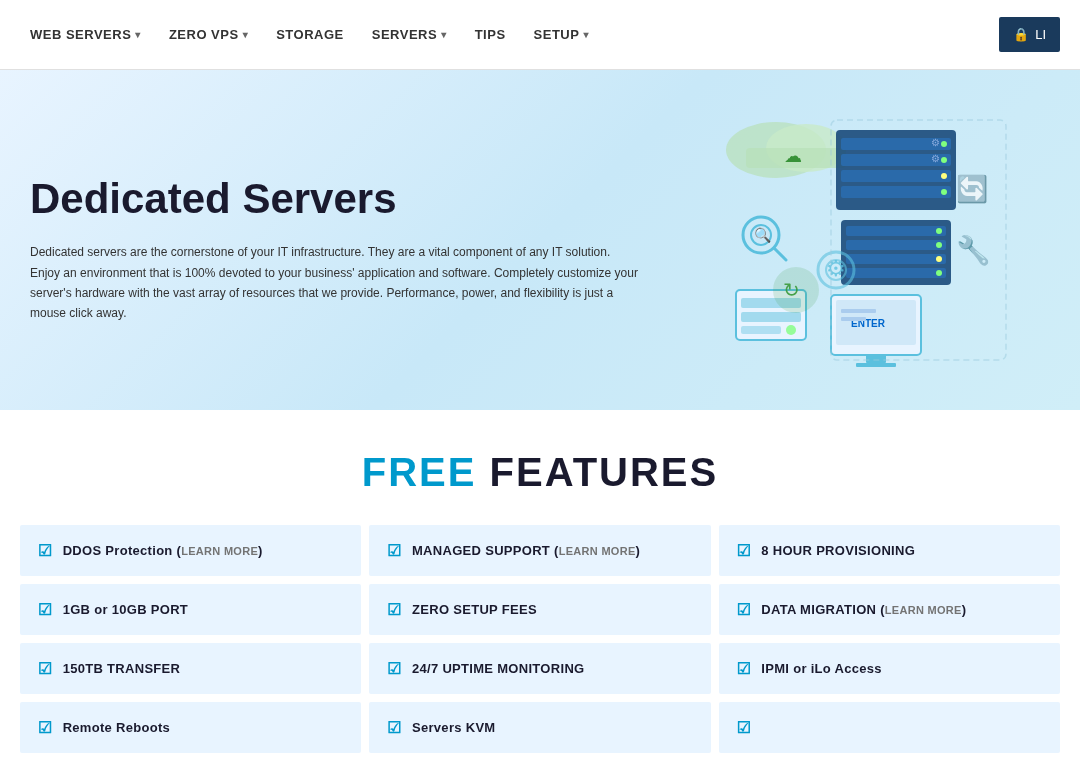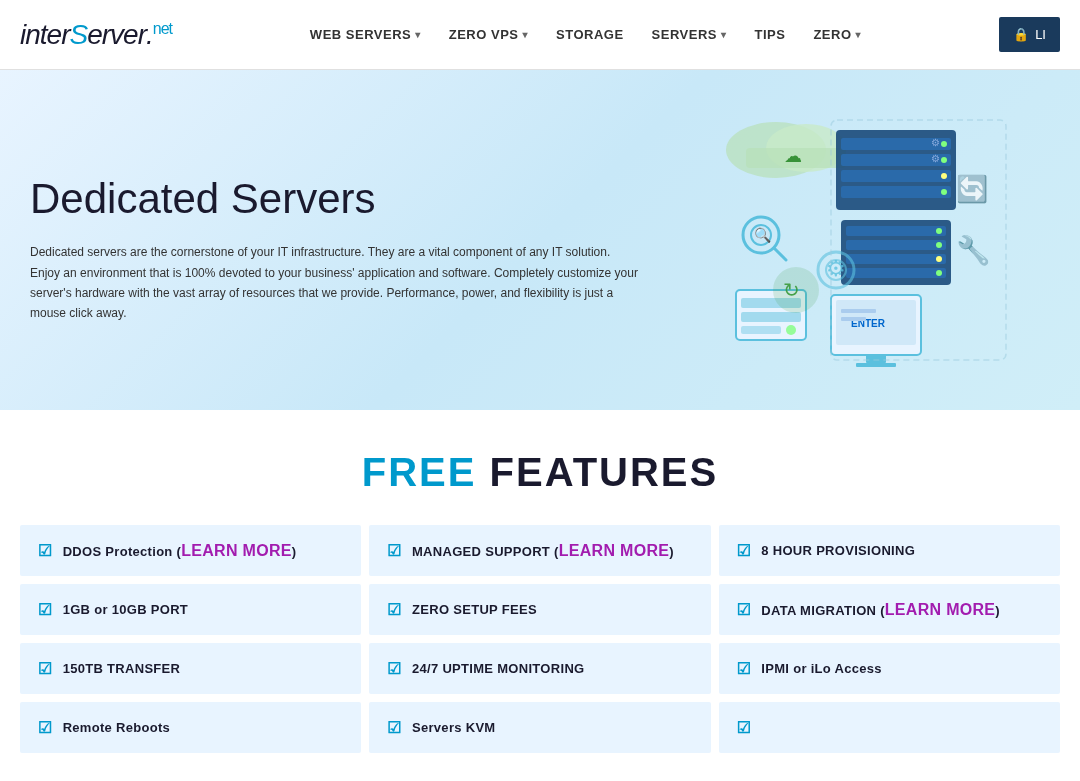--- a/index.html
+++ b/index.html
@@ -80,21 +80,21 @@
       position: relative;
       overflow: hidden;
     }
     .hero-content {
       flex: 0 0 60%;
       max-width: 60%;
       z-index: 2;
     }
     .hero-title {
       font-size: 42px;
-      font-weight: 400;
+      font-weight: 700;
       color: #1a1a2e;
       margin-bottom: 20px;
       line-height: 1.1;
     }
     .hero-desc {
       font-size: 12px;
       color: #333;
       line-height: 1.7;
       max-width: 620px;
     }
@@ -145,34 +145,29 @@
       font-weight: 600;
       color: #1a1a2e;
       letter-spacing: 0.3px;
     }
     .feature-check {
       color: #0099cc;
       font-size: 16px;
       flex-shrink: 0;
     }
     .feature-link {
-      color: #a21caf;
-      font-size: 16px;
+      color: #737373;
+      font-size: 11px;
       font-weight: 600;
     }
   </style>
 </head>
 <body>
 
 <nav class="navbar">
-  <div class="navbar-logo">
-    <span class="logo-text">
-      <span class="inter">inter</span><span class="server">S<span style="color:#1a1a2e">erver</span></span><span class="dot">.</span><span class="net">net</span>
-    </span>
-  </div>
 
   <ul class="navbar-nav">
     <li class="nav-item">
       <a class="nav-link">
         <span>WEB SERVERS</span>
         <span class="nav-dropdown-arrow">▾</span>
       </a>
     </li>
     <li class="nav-item">
       <a class="nav-link">
@@ -191,21 +186,21 @@
         <span class="nav-dropdown-arrow">▾</span>
       </a>
     </li>
     <li class="nav-item">
       <a class="nav-link">
         <span>TIPS</span>
       </a>
     </li>
     <li class="nav-item">
       <a class="nav-link">
-        <span>ZERO</span>
+        <span>SETUP</span>
         <span class="nav-dropdown-arrow">▾</span>
       </a>
     </li>
   </ul>
 
   <button class="login-btn">
     <span>🔒</span>
     <span>LI</span>
   </button>
 </nav>

